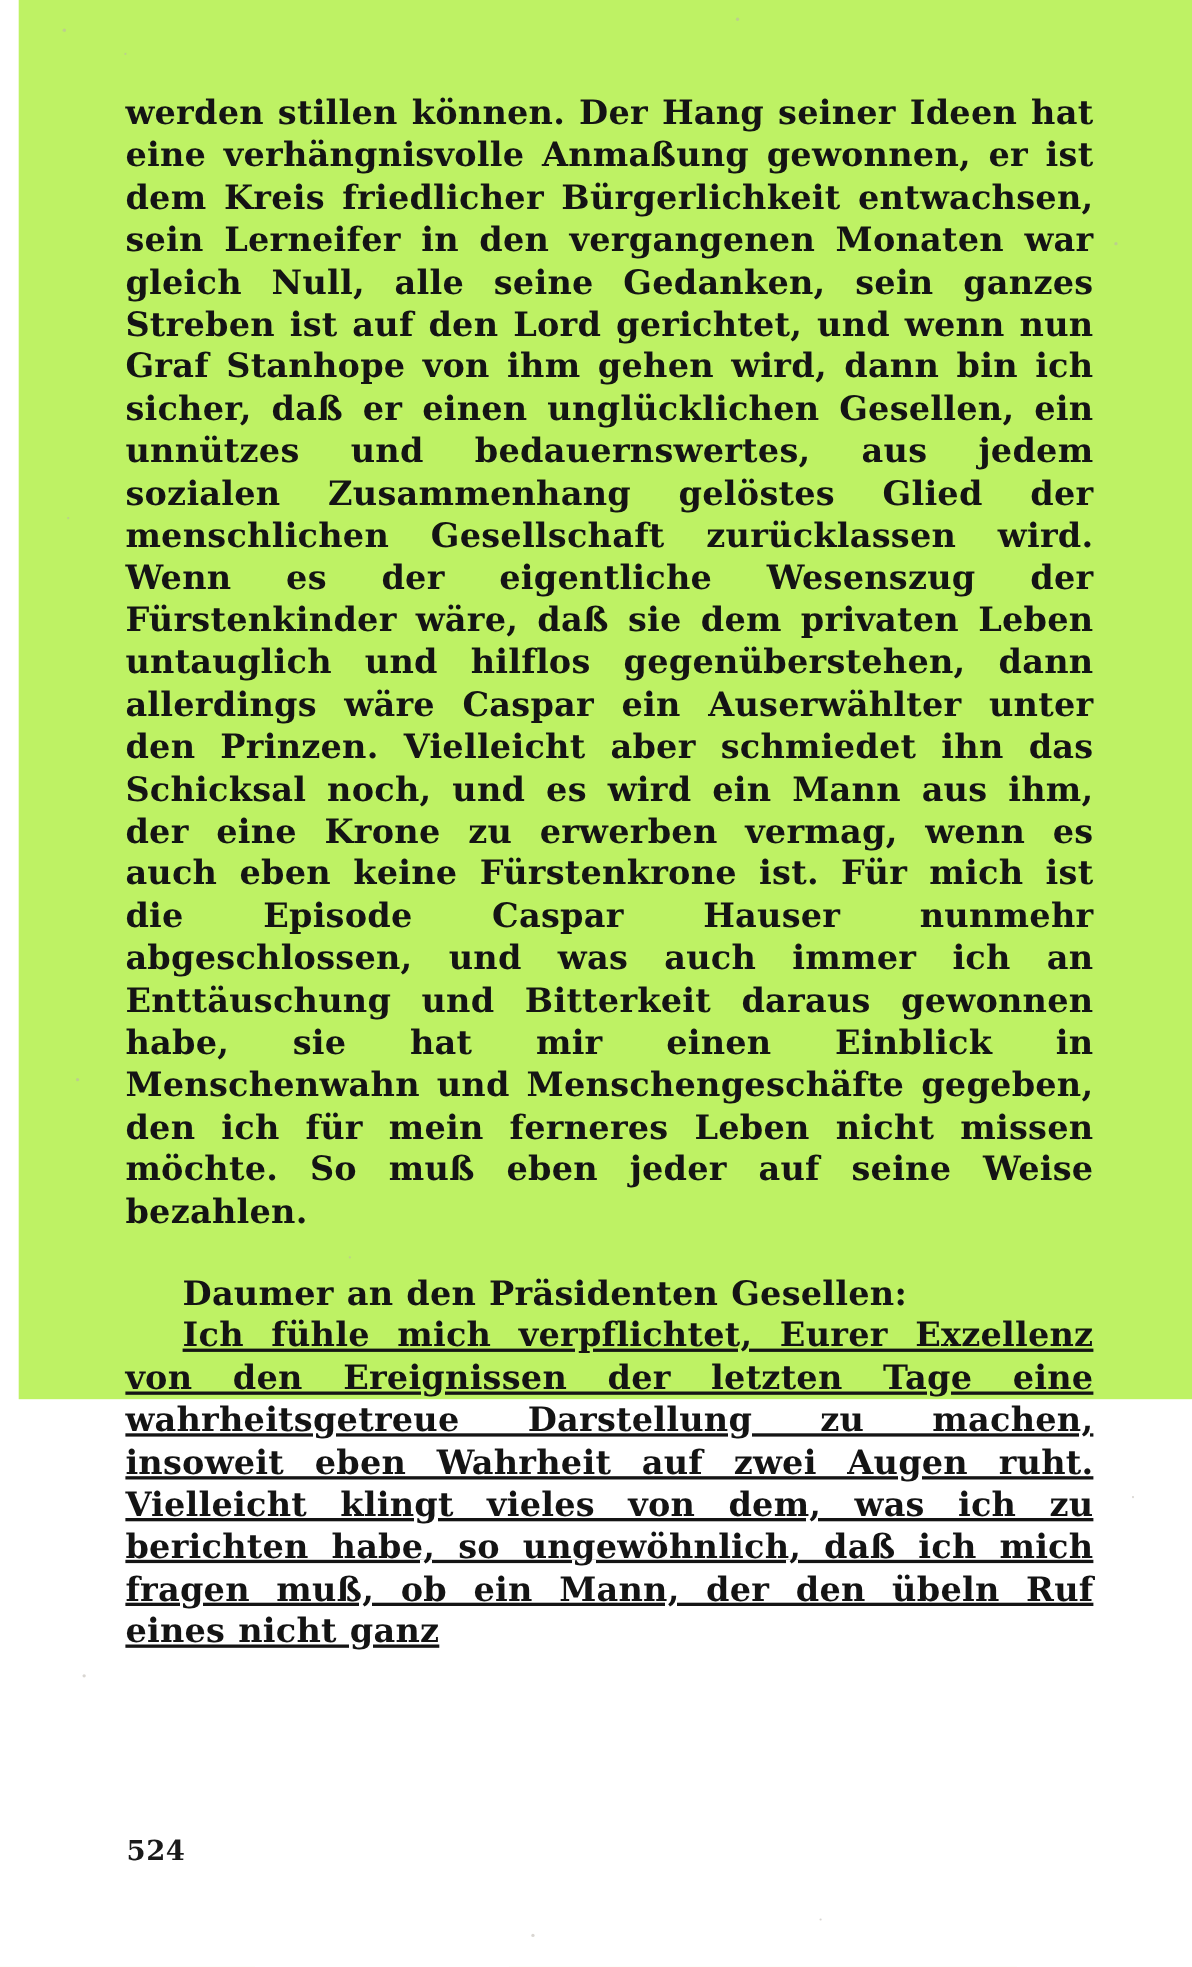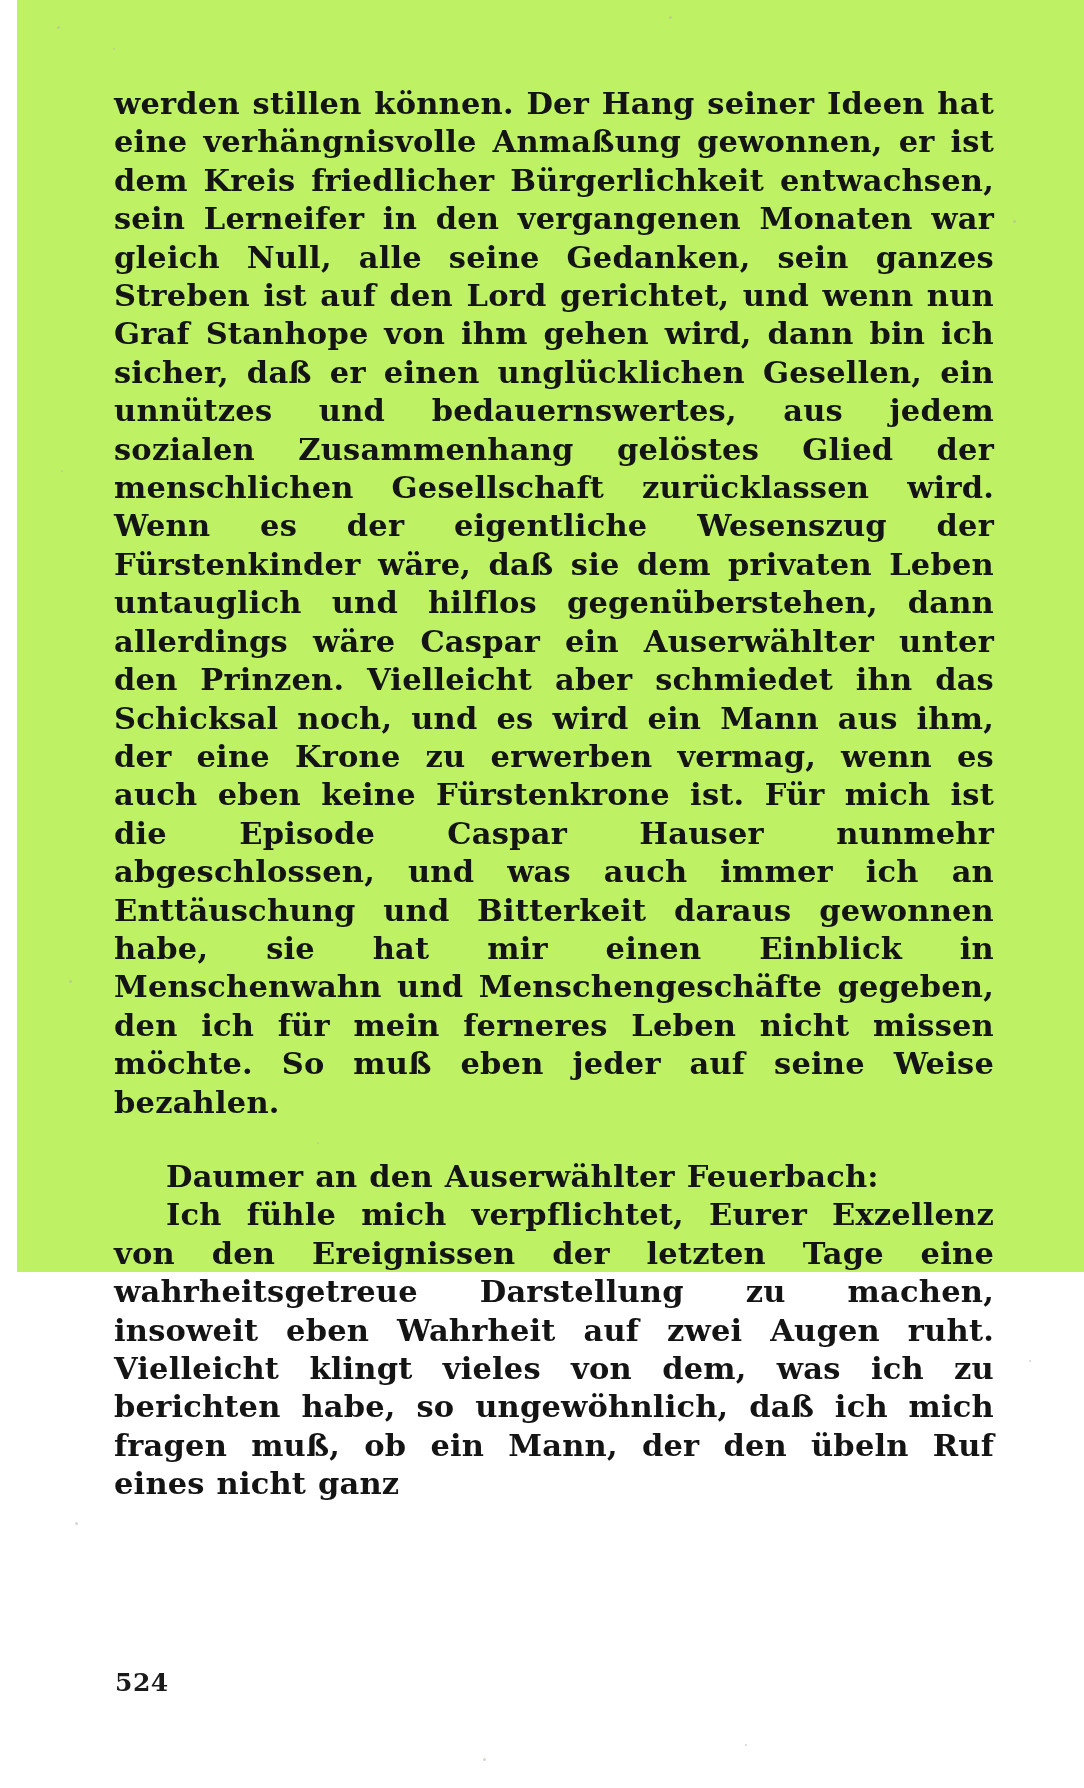--- a/index.html
+++ b/index.html
@@ -48,20 +48,21 @@
     font-style: normal;
     word-spacing: 1px;
     
     -webkit-font-smoothing: none;
   }
   p.para.fraktur {
     font-family: "DejaVu Serif", serif;
   }
   p.indent {
     text-indent: 52px;
+    text-decoration: underline;
   }
   .gap {
     height: 36px;
   }
   .speaker {
     margin: 0;
     text-indent: 52px;
     font-size: 30.5px;
     line-height: 38.4px;
     font-weight: 700;
@@ -94,21 +95,21 @@
   <div class="speckle" style="left:466px;top:1758px;width:3px;height:3px;"></div>
   <div class="speckle" style="left:728px;top:1744px;width:2px;height:2px;"></div>
   <div class="speckle" style="left:300px;top:1142px;width:2px;height:2px;"></div>
 
   <div class="textblock">
 
     <p class="para fraktur">werden stillen können. Der Hang seiner Ideen hat eine verhängnisvolle Anmaßung gewonnen, er ist dem Kreis friedlicher Bürgerlichkeit entwachsen, sein Lerneifer in den vergangenen Monaten war gleich Null, alle seine Gedanken, sein ganzes Streben ist auf den Lord gerichtet, und wenn nun Graf Stanhope von ihm gehen wird, dann bin ich sicher, daß er einen unglücklichen Gesellen, ein unnützes und bedauernswertes, aus jedem sozialen Zusammenhang gelöstes Glied der menschlichen Gesellschaft zurücklassen wird. Wenn es der eigentliche Wesenszug der Fürstenkinder wäre, daß sie dem privaten Leben untauglich und hilflos gegenüberstehen, dann allerdings wäre Caspar ein Auserwählter unter den Prinzen. Vielleicht aber schmiedet ihn das Schicksal noch, und es wird ein Mann aus ihm, der eine Krone zu erwerben vermag, wenn es auch eben keine Fürstenkrone ist. Für mich ist die Episode Caspar Hauser nunmehr abgeschlossen, und was auch immer ich an Enttäuschung und Bitterkeit daraus gewonnen habe, sie hat mir einen Einblick in Menschenwahn und Menschengeschäfte gegeben, den ich für mein ferneres Leben nicht missen möchte. So muß eben jeder auf seine Weise bezahlen.</p>
 
     <div class="gap"></div>
 
-    <p class="para fraktur speaker">Daumer an den Auserwählter Feuerbach:</p>
+    <p class="para fraktur speaker">Daumer an den Präsidenten Gesellen:</p>
 
     <p class="para fraktur indent">Ich fühle mich verpflichtet, Eurer Exzellenz von den Ereignissen der letzten Tage eine wahrheitsgetreue Darstellung zu machen, insoweit eben Wahrheit auf zwei Augen ruht. Vielleicht klingt vieles von dem, was ich zu berichten habe, so ungewöhnlich, daß ich mich fragen muß, ob ein Mann, der den übeln Ruf eines nicht ganz</p>
 
   </div>
 
   <div class="folio">524</div>
 
 </div>
 
 </body></html>

